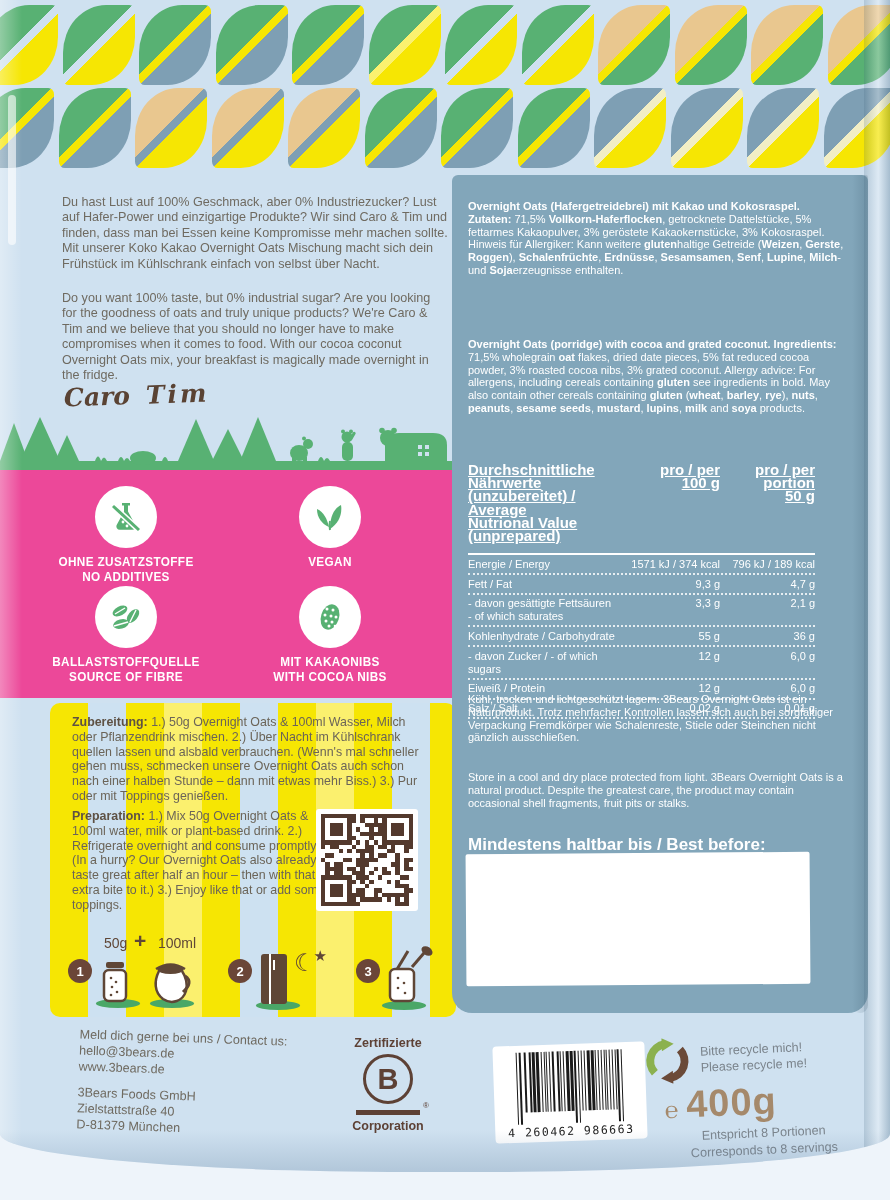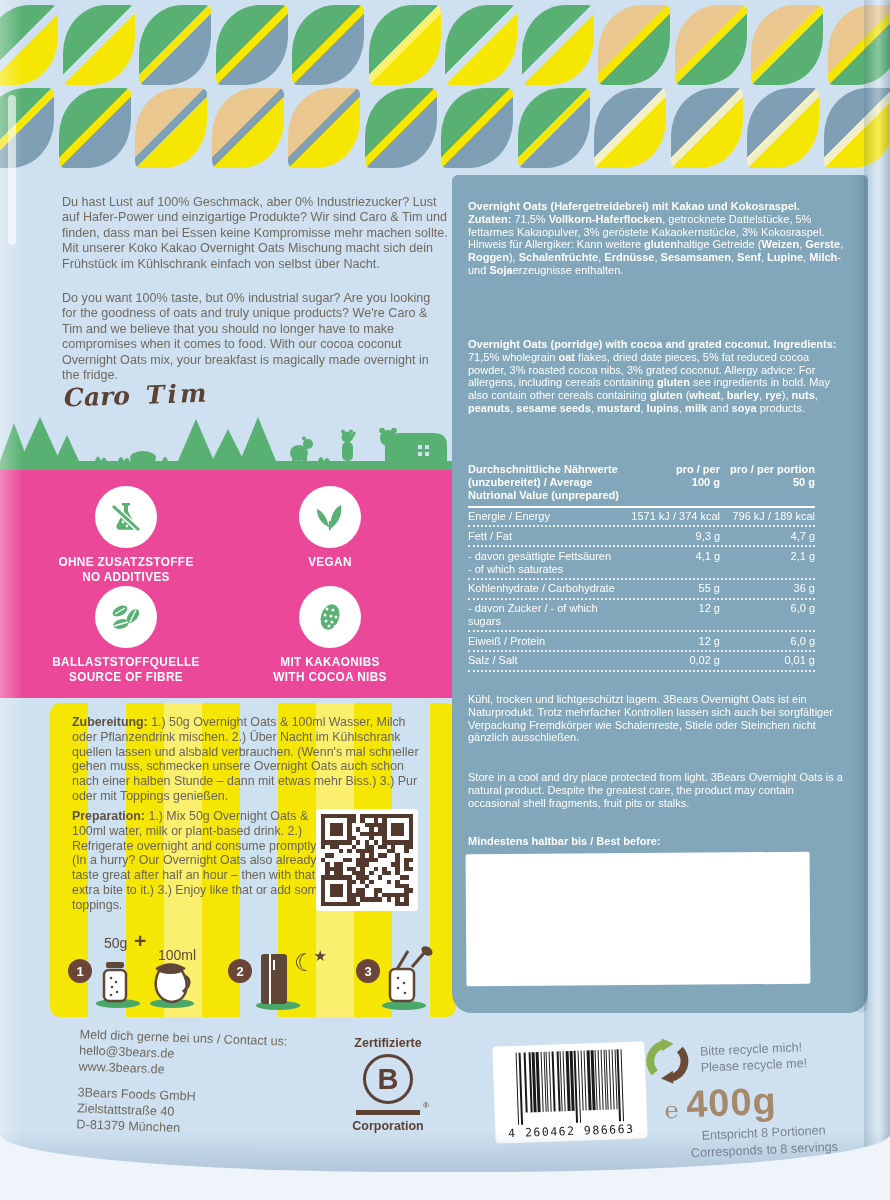--- a/index.html
+++ b/index.html
@@ -58,29 +58,29 @@
   .blue-panel{position:absolute;left:452px;top:175px;width:416px;height:838px;background:#82a6ba;
        border-radius:6px 6px 20px 20px;color:#fff;z-index:5;}
   .blue-panel::after{content:"";position:absolute;right:0;top:0;width:16px;height:100%;border-radius:inherit;
        background:linear-gradient(90deg,transparent,rgba(40,70,90,.20));pointer-events:none;}
   .bp-text{position:absolute;left:16px;width:378px;margin:0;font-size:11px;line-height:12.8px;}
   .ing-de{top:25px;}
   .ing-en{top:152px;margin-top:11px;}
   .storage-de{top:518px;}
   .storage-en{top:596px;}
   .ntable{position:absolute;left:16px;top:288px;width:347px;}
-  .nhead{display:flex;font-weight:bold;font-size:11px;line-height:13.2px;border-bottom:2px solid #fff;padding-bottom:3px;}
+  .nhead{display:flex;font-weight:bold;font-size:15px;line-height:13.2px;border-bottom:2px solid #fff;padding-bottom:11px;text-decoration:underline;}
   .ntitle{flex:1;}
   .ncol{width:100px;text-align:right;}
   .ncol2{width:95px;}
   .nrow{display:flex;font-size:11px;line-height:12.8px;padding:2.5px 0;border-bottom:2px dotted rgba(255,255,255,.8);}
   .nlabel{flex:1;}
   .nv{width:100px;text-align:right;white-space:nowrap;}
   .nv2{width:95px;}
-  .bb-label{position:absolute;left:16px;top:660px;font-weight:bold;font-size:11px;margin:0;}
+  .bb-label{position:absolute;left:16px;top:660px;font-weight:bold;font-size:17px;margin:0;}
   .bb-box{position:absolute;left:14px;top:678px;width:344px;height:132px;background:#fff;border-radius:2px;transform:rotate(-.4deg);}
 
   
   .contact{position:absolute;left:78px;top:1030px;font-size:12.6px;line-height:16px;color:#6f6a60;transform:rotate(2deg);}
   .contact .gap{height:10px;}
   .bcorp{position:absolute;left:342px;top:1036px;width:92px;text-align:center;color:#5d4135;}
   .bcorp-cert,.bcorp-corp{font-weight:bold;font-size:12.5px;}
   .bcorp-circle{width:44px;height:44px;border:3.5px solid #5d4135;border-radius:50%;margin:4px auto 0;
        display:flex;align-items:center;justify-content:center;font-size:29px;font-weight:bold;}
   .bcorp-bar{width:64px;height:5px;background:#5d4135;margin:6px auto 4px;position:relative;}
@@ -478,21 +478,21 @@
           <rect x="7" y="20" width="1" height="1" fill="#53392d"></rect>
           <rect x="8" y="20" width="1" height="1" fill="#53392d"></rect>
           <rect x="17" y="20" width="1" height="1" fill="#53392d"></rect>
           <rect x="18" y="20" width="1" height="1" fill="#53392d"></rect>
           <rect x="19" y="20" width="1" height="1" fill="#53392d"></rect>
         </svg></div>
     <div class="steps">
       <div class="stepnum" style="left:0;top:28px;">1</div>
       <span class="amount" style="left:36px;top:4px;">50g</span>
       <span class="plus" style="left:66px;top:-2px;">+</span>
-      <span class="amount" style="left:90px;top:16px;">100ml</span>
+      <span class="amount" style="left:90px;top:4px;">100ml</span>
       <div class="ground" style="left:28px;top:68px;"></div>
       <svg style="position:absolute;left:32px;top:30px;" width="30" height="42" viewBox="0 0 30 42">
         <rect x="6" y="1" width="18" height="6" rx="2" fill="#5f4636"></rect>
         <rect x="4" y="9" width="22" height="31" rx="5" fill="#fff" stroke="#5f4636" stroke-width="2.5"></rect>
         <g fill="#5f4636">
             <circle cx="11" cy="17" r="1.3"></circle>
             <circle cx="16" cy="21" r="1.3"></circle>
             <circle cx="12" cy="26" r="1.3"></circle>
             <circle cx="17" cy="31" r="1.3"></circle>
             <circle cx="11" cy="34" r="1.3"></circle>
@@ -552,21 +552,21 @@
             <div class="nv">1571 kJ / 374 kcal</div>
             <div class="nv nv2">796 kJ / 189 kcal</div>
           </div>
           <div class="nrow">
             <div class="nlabel">Fett / Fat</div>
             <div class="nv">9,3 g</div>
             <div class="nv nv2">4,7 g</div>
           </div>
           <div class="nrow">
             <div class="nlabel">- davon gesättigte Fettsäuren<br>- of which saturates</div>
-            <div class="nv">4,1 g</div>
+            <div class="nv">3,3 g</div>
             <div class="nv nv2">2,1 g</div>
           </div>
           <div class="nrow">
             <div class="nlabel">Kohlenhydrate / Carbohydrate</div>
             <div class="nv">55 g</div>
             <div class="nv nv2">36 g</div>
           </div>
           <div class="nrow">
             <div class="nlabel">- davon Zucker / - of which sugars</div>
             <div class="nv">12 g</div>

